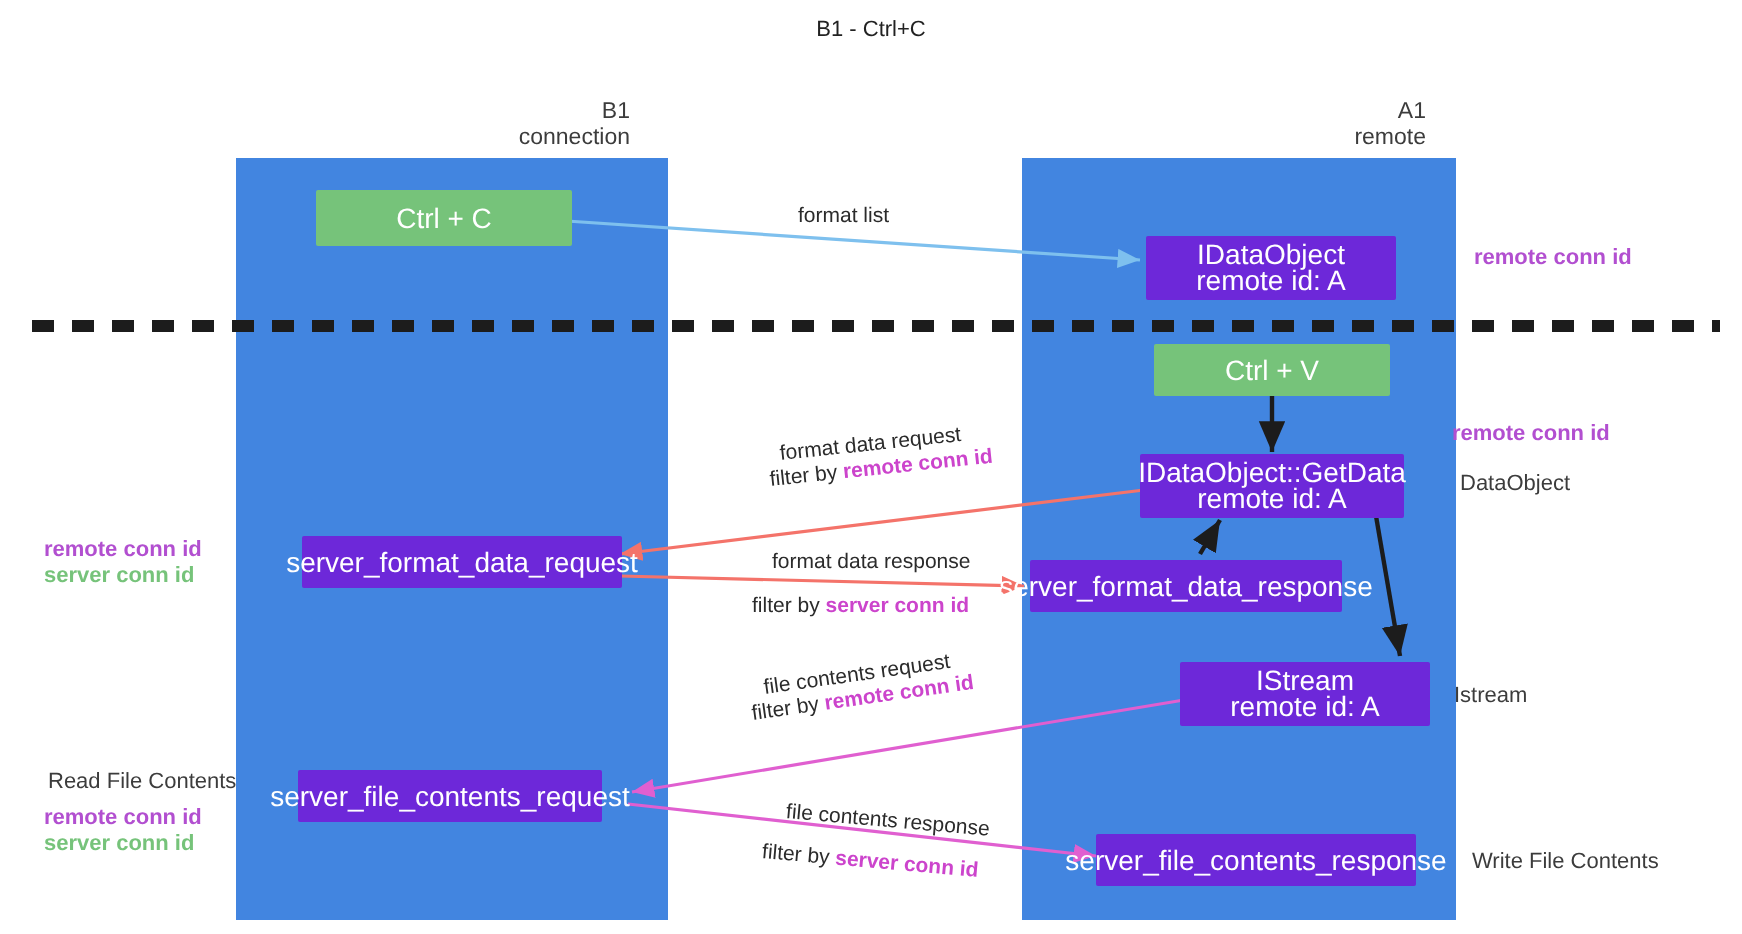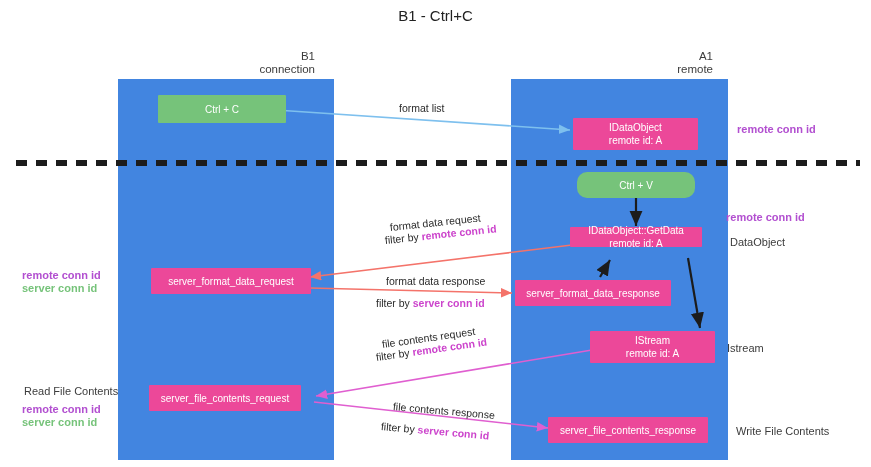--- a/index.html
+++ b/index.html
@@ -6,39 +6,39 @@
   body{
     width:871px;height:467px;
     background:#ffffff;
     font-family:"Liberation Sans", sans-serif;
     overflow:hidden;
     position:relative;
   }
 
   .title{
     position:absolute;left:0;top:6px;width:871px;
-    text-align:center;font-size:15px;color:#222;line-height:19px;
+    text-align:center;font-size:11px;color:#222;line-height:19px;
   }
 
   .lane{
     position:absolute;background:#4285e0;
   }
   .lane-head{
     position:absolute;text-align:right;font-size:11.5px;color:#3c3c3c;
     line-height:13px;width:200px;
   }
 
   .node{
     position:absolute;border-radius:1px;
     display:flex;flex-direction:column;align-items:center;justify-content:center;
-    color:#ffffff;font-size:10px;line-height:13px;text-align:center;
+    color:#ffffff;font-size:14px;line-height:13px;text-align:center;
     box-sizing:border-box;
   }
   .node.green{background:#76c37a;}
-  .node.orange{background:#ec4899;}
+  .node.orange{background:#6d28d9;}
 
   .note{
     position:absolute;font-size:11px;line-height:13px;color:#3c3c3c;
     white-space:nowrap;
   }
   .note.purple{color:#b24fd0;font-weight:bold;}
   .note.green-t{color:#76c37a;font-weight:bold;}
 
   .edge-label{
     position:absolute;font-size:10.5px;line-height:13px;color:#2b2b2b;
@@ -105,25 +105,25 @@
 
 <div class="node green" style="left:158px;top:95px;width:128px;height:28px;">
   <span>Ctrl + C</span>
 </div>
 
 <div class="node orange" style="left:573px;top:118px;width:125px;height:32px;">
   <span>IDataObject</span>
   <span>remote id: A</span>
 </div>
 
-<div class="node green" style="left:577px;top:172px;width:118px;height:26px;border-radius:10px;">
+<div class="node green" style="left:577px;top:172px;width:118px;height:26px;">
   <span>Ctrl + V</span>
 </div>
 
-<div class="node orange" style="left:570px;top:227px;width:132px;height:20px;">
+<div class="node orange" style="left:570px;top:227px;width:132px;height:32px;">
   <span>IDataObject::GetData</span>
   <span>remote id: A</span>
 </div>
 
 <div class="node orange" style="left:151px;top:268px;width:160px;height:26px;">
   <span>server_format_data_request</span>
 </div>
 
 <div class="node orange" style="left:515px;top:280px;width:156px;height:26px;">
   <span>server_format_data_response</span>

